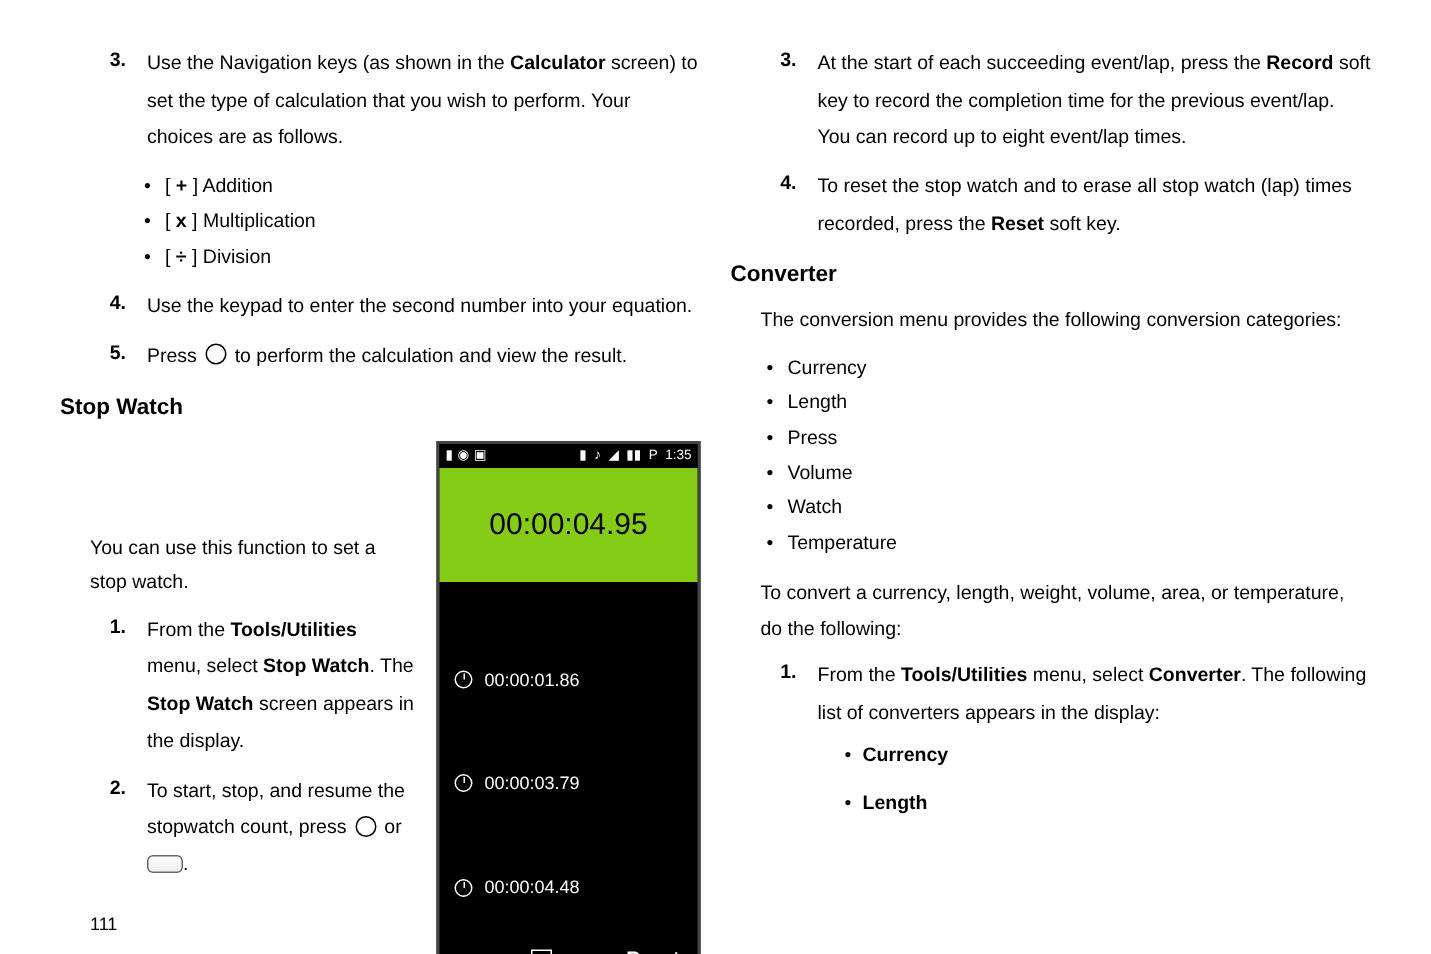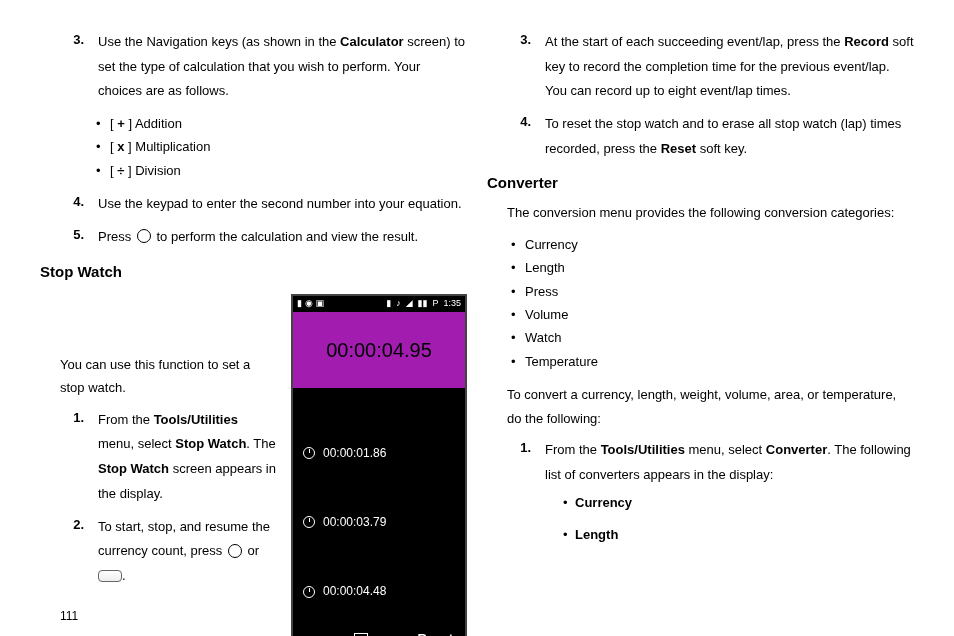--- a/index.html
+++ b/index.html
@@ -38,21 +38,21 @@
     font-family: Arial, sans-serif;
     margin-top:4px;
   }
   .phone-status {
     display:flex; justify-content:flex-end; align-items:center;
     gap:5px; padding:2px 4px; font-size:9px; background:#000;
     height:16px;
   }
   .phone-status .left-icons { margin-right:auto; display:flex; gap:3px; align-items:center;}
   .phone-time-display {
-    background:#a21caf; color:#000; text-align:center;
+    background:#84cc16; color:#000; text-align:center;
     font-size:20px; font-weight:normal; padding:22px 0;
     font-family: Arial, sans-serif;
   }
   .phone-laps { padding:10px 10px 18px; }
   .phone-lap { display:flex; align-items:center; gap:8px; font-size:12px; padding:4px 0;margin-top:42px; }
   .lap-icon { width:12px; height:12px; border:1.3px solid #fff; border-radius:50%; position:relative; }
   .lap-icon::after { content:""; position:absolute; width:1px; height:4px; background:#fff; left:5px; top:1px; }
   .phone-softbar { display:flex; justify-content:space-between; align-items:center; padding:6px 12px 8px; font-size:13px; font-weight:bold; }
   .play-icon { width:14px; height:14px; border:1.3px solid #fff; display:flex; align-items:center; justify-content:center;}
   .play-icon::after { content:""; border-left:6px solid #fff; border-top:4px solid transparent; border-bottom:4px solid transparent; margin-left:2px;}
@@ -102,21 +102,21 @@
         <ol class="numlist">
           <li>
             <span class="num">1.</span>
             <span class="txt">
               <span>From the </span><b>Tools/Utilities</b><span> menu, select </span><b>Stop Watch</b><span>. The </span><b>Stop Watch</b><span> screen appears in the display.</span>
             </span>
           </li>
           <li>
             <span class="num">2.</span>
             <span class="txt">
-              <span>To start, stop, and resume the currency count, press </span><span class="circle-key"></span><span> or </span><span class="ok-key"></span><span>.</span>
+              <span>To start, stop, and resume the stopwatch count, press </span><span class="circle-key"></span><span> or </span><span class="ok-key"></span><span>.</span>
             </span>
           </li>
         </ol>
       </div>
 
       <div class="phone">
         <div class="phone-status">
           <span class="left-icons">
             <span class="signal-icon">▮</span>
             <span>◉</span>

